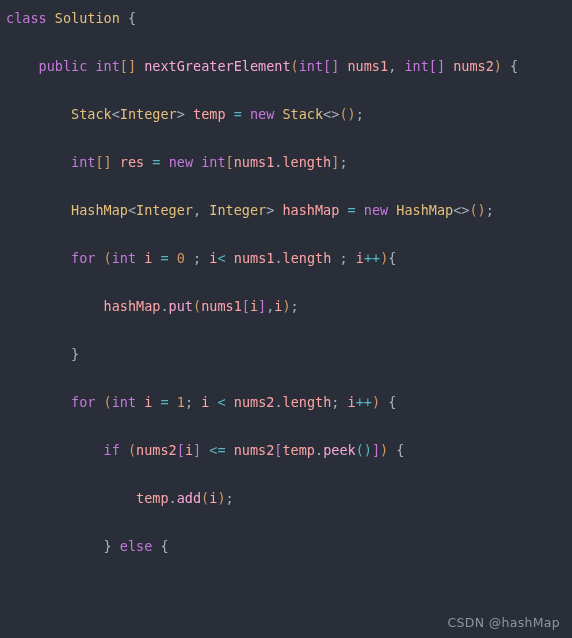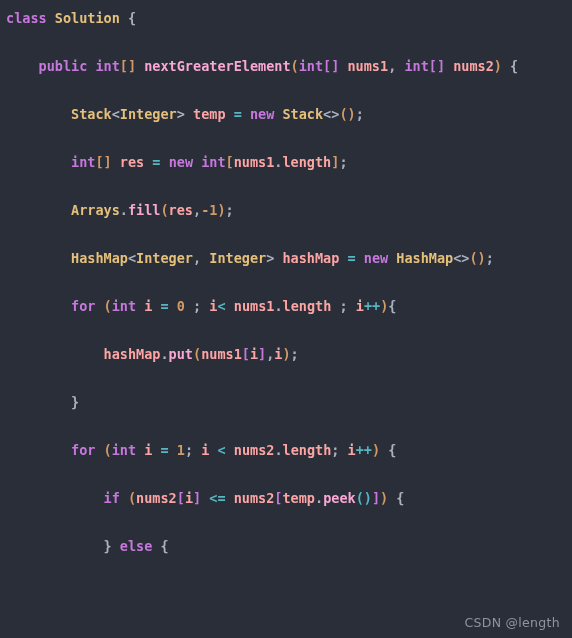--- a/index.html
+++ b/index.html
@@ -29,21 +29,20 @@
     font-size: 13.5px;
     line-height: 24px;
     letter-spacing: 0px;
     white-space: pre;
     color: #d7dae0;
   }
   .code-line {
     height: 24px;
     white-space: pre;
     display: block;
-    font-weight: bold;
   }
   
   .t-plain    { color: #d7dae0; }
   .t-keyword  { color: #c678dd; }
   .t-type     { color: #e5c07b; }
   .t-func     { color: #f9a8d4; }
   .t-number   { color: #d19a66; }
   .t-operator { color: #56b6c2; }
   .t-punct    { color: #abb2bf; }
   .t-bracket1 { color: #d19a66; }
@@ -63,37 +62,37 @@
   }
 </style>
 </head>
 <body>
 
 <div id="code-editor">
   <pre id="code-block"><span class="code-line"><span class="t-keyword">class</span><span class="t-plain"> </span><span class="t-type">Solution</span><span class="t-plain"> </span><span class="t-punct">{</span></span>
 <span class="code-line"><span class="t-plain">    </span><span class="t-keyword">public</span><span class="t-plain"> </span><span class="t-keyword">int</span><span class="t-bracket1">[]</span><span class="t-plain"> </span><span class="t-func">nextGreaterElement</span><span class="t-bracket1">(</span><span class="t-keyword">int</span><span class="t-bracket2">[]</span><span class="t-plain"> </span><span class="t-var">nums1</span><span class="t-punct">, </span><span class="t-keyword">int</span><span class="t-bracket2">[]</span><span class="t-plain"> </span><span class="t-var">nums2</span><span class="t-bracket1">)</span><span class="t-plain"> </span><span class="t-punct">{</span></span>
 <span class="code-line"><span class="t-plain">        </span><span class="t-type">Stack</span><span class="t-punct">&lt;</span><span class="t-type">Integer</span><span class="t-punct">&gt;</span><span class="t-plain"> </span><span class="t-var">temp</span><span class="t-plain"> </span><span class="t-operator">=</span><span class="t-plain"> </span><span class="t-keyword">new</span><span class="t-plain"> </span><span class="t-type">Stack</span><span class="t-punct">&lt;&gt;</span><span class="t-bracket1">()</span><span class="t-punct">;</span></span>
 <span class="code-line"><span class="t-plain">        </span><span class="t-keyword">int</span><span class="t-bracket1">[]</span><span class="t-plain"> </span><span class="t-var">res</span><span class="t-plain"> </span><span class="t-operator">=</span><span class="t-plain"> </span><span class="t-keyword">new</span><span class="t-plain"> </span><span class="t-keyword">int</span><span class="t-bracket1">[</span><span class="t-var">nums1</span><span class="t-punct">.</span><span class="t-var">length</span><span class="t-bracket1">]</span><span class="t-punct">;</span></span>
-<span class="code-line"><span class="t-plain">        </span><span class="t-type">Arrays</span><span class="t-punct">.</span><span class="t-func">fill</span><span class="t-bracket1">(</span><span class="t-var">res</span><span class="t-punct">,</span><span class="t-number">-1</span><span class="t-bracket1">)</span><span class="t-punct">;</span></span>
 <span class="code-line"><span class="t-plain">        </span><span class="t-type">HashMap</span><span class="t-punct">&lt;</span><span class="t-type">Integer</span><span class="t-punct">, </span><span class="t-type">Integer</span><span class="t-punct">&gt;</span><span class="t-plain"> </span><span class="t-var">hashMap</span><span class="t-plain"> </span><span class="t-operator">=</span><span class="t-plain"> </span><span class="t-keyword">new</span><span class="t-plain"> </span><span class="t-type">HashMap</span><span class="t-punct">&lt;&gt;</span><span class="t-bracket1">()</span><span class="t-punct">;</span></span>
 <span class="code-line"><span class="t-plain">        </span><span class="t-keyword">for</span><span class="t-plain"> </span><span class="t-bracket1">(</span><span class="t-keyword">int</span><span class="t-plain"> </span><span class="t-var">i</span><span class="t-plain"> </span><span class="t-operator">=</span><span class="t-plain"> </span><span class="t-number">0</span><span class="t-plain"> </span><span class="t-punct">;</span><span class="t-plain"> </span><span class="t-var">i</span><span class="t-operator">&lt;</span><span class="t-plain"> </span><span class="t-var">nums1</span><span class="t-punct">.</span><span class="t-var">length</span><span class="t-plain"> </span><span class="t-punct">;</span><span class="t-plain"> </span><span class="t-var">i</span><span class="t-operator">++</span><span class="t-bracket1">)</span><span class="t-punct">{</span></span>
 <span class="code-line"><span class="t-plain">            </span><span class="t-var">hashMap</span><span class="t-punct">.</span><span class="t-func">put</span><span class="t-bracket1">(</span><span class="t-var">nums1</span><span class="t-bracket2">[</span><span class="t-var">i</span><span class="t-bracket2">]</span><span class="t-punct">,</span><span class="t-var">i</span><span class="t-bracket1">)</span><span class="t-punct">;</span></span>
 <span class="code-line"><span class="t-plain">        </span><span class="t-punct">}</span></span>
 <span class="code-line"><span class="t-plain">        </span><span class="t-keyword">for</span><span class="t-plain"> </span><span class="t-bracket1">(</span><span class="t-keyword">int</span><span class="t-plain"> </span><span class="t-var">i</span><span class="t-plain"> </span><span class="t-operator">=</span><span class="t-plain"> </span><span class="t-number">1</span><span class="t-punct">; </span><span class="t-var">i</span><span class="t-plain"> </span><span class="t-operator">&lt;</span><span class="t-plain"> </span><span class="t-var">nums2</span><span class="t-punct">.</span><span class="t-var">length</span><span class="t-punct">; </span><span class="t-var">i</span><span class="t-operator">++</span><span class="t-bracket1">)</span><span class="t-plain"> </span><span class="t-punct">{</span></span>
 <span class="code-line"><span class="t-plain">            </span><span class="t-keyword">if</span><span class="t-plain"> </span><span class="t-bracket1">(</span><span class="t-var">nums2</span><span class="t-bracket2">[</span><span class="t-var">i</span><span class="t-bracket2">]</span><span class="t-plain"> </span><span class="t-operator">&lt;=</span><span class="t-plain"> </span><span class="t-var">nums2</span><span class="t-bracket2">[</span><span class="t-var">temp</span><span class="t-punct">.</span><span class="t-func">peek</span><span class="t-bracket3">()</span><span class="t-bracket2">]</span><span class="t-bracket1">)</span><span class="t-plain"> </span><span class="t-punct">{</span></span>
+<span class="code-line"><span class="t-plain">                </span><span class="t-var">temp</span><span class="t-punct">.</span><span class="t-func">add</span><span class="t-bracket1">(</span><span class="t-var">i</span><span class="t-bracket1">)</span><span class="t-punct">;</span></span>
 <span class="code-line"><span class="t-plain">            </span><span class="t-punct">}</span><span class="t-plain"> </span><span class="t-keyword">else</span><span class="t-plain"> </span><span class="t-punct">{</span></span>
 
 
 
 
 
 
 
 
 
 
 
 
 
 
 </pre>
-  <div id="watermark">CSDN @length</div>
+  <div id="watermark">CSDN @hashMap</div>
 </div>
 
 </body></html>

